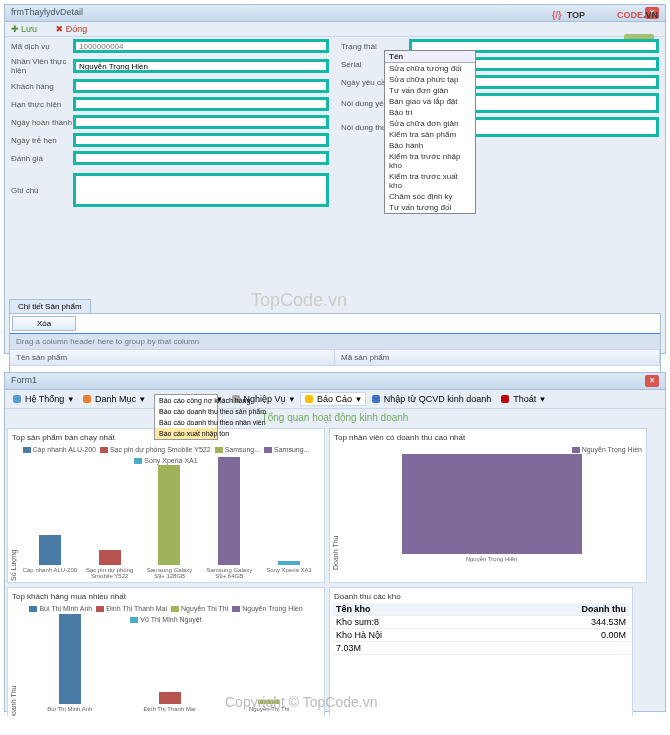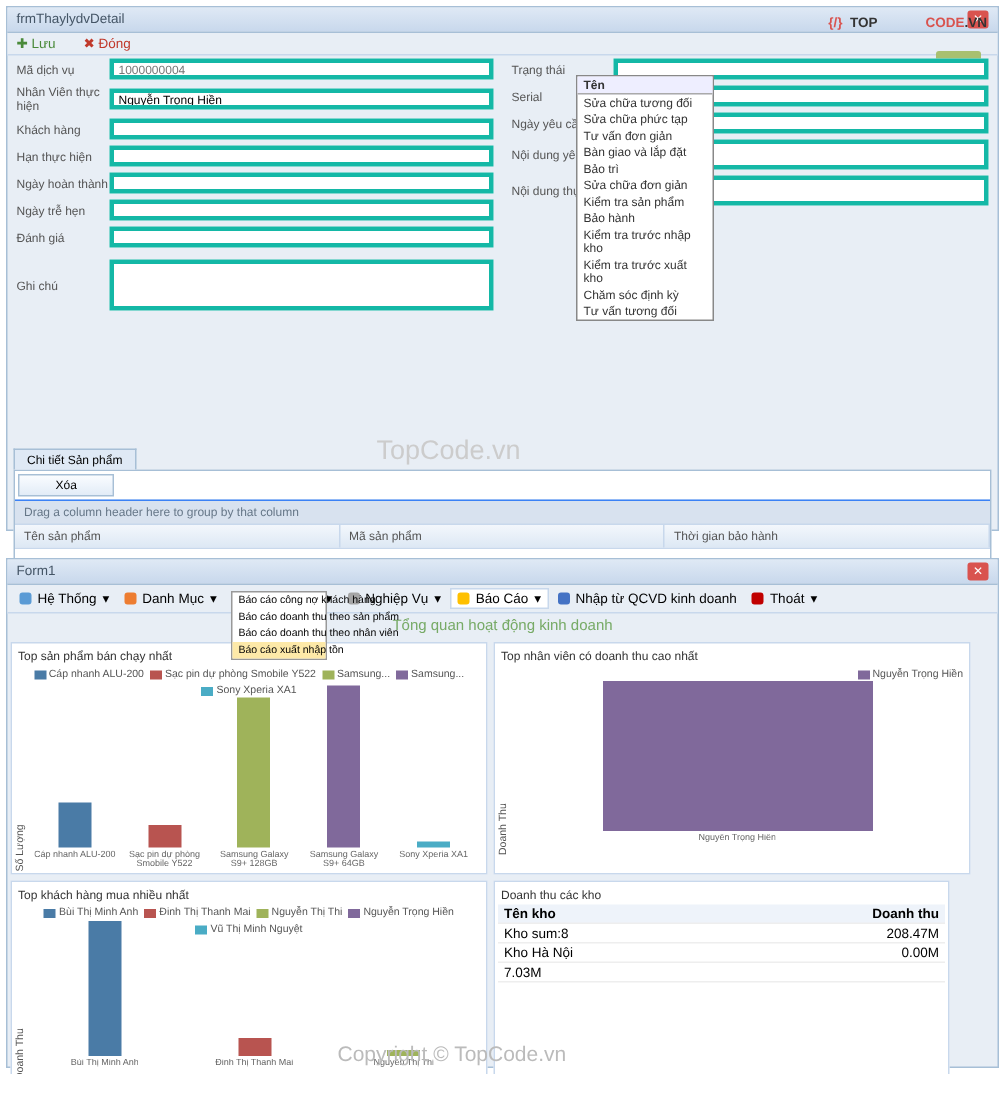--- a/index.html
+++ b/index.html
@@ -140,21 +140,20 @@
     </div>
   </div>
 
   <div class="section-tab">Chi tiết Sản phẩm</div>
   <div class="grid-area">
     <button class="btn-xoa">Xóa</button>
     <div class="groupby">Drag a column header here to group by that column</div>
     <div class="grid-hdr">
       <div>Tên sản phẩm</div>
       <div>Mã sản phẩm</div>
-      <div>Thời gian bảo hành</div>
     </div>
     <div class="grid-body"></div>
   </div>
 </div>
 
 <div class="dropdown-list">
   <div class="hdr">Tên</div>
   <div>Sửa chữa tương đối</div>
   <div>Sửa chữa phức tạp</div>
   <div>Tư vấn đơn giản</div>
@@ -305,21 +304,21 @@
     </div>
 
     <div class="chartbox table-area" style="width:304px;height:140px">
       <div class="ctitle">Doanh thu các kho</div>
       <div class="trow thdr">
           <div>Tên kho</div>
           <div>Doanh thu</div>
         </div>
       <div class="trow">
           <div>Kho sum:8</div>
-          <div>208.47M</div>
+          <div>344.53M</div>
         </div>
       <div class="trow">
           <div>Kho Hà Nội</div>
           <div>0.00M</div>
         </div>
       <div class="trow">
           <div>7.03M</div>
         </div>
     </div>
   </div>

